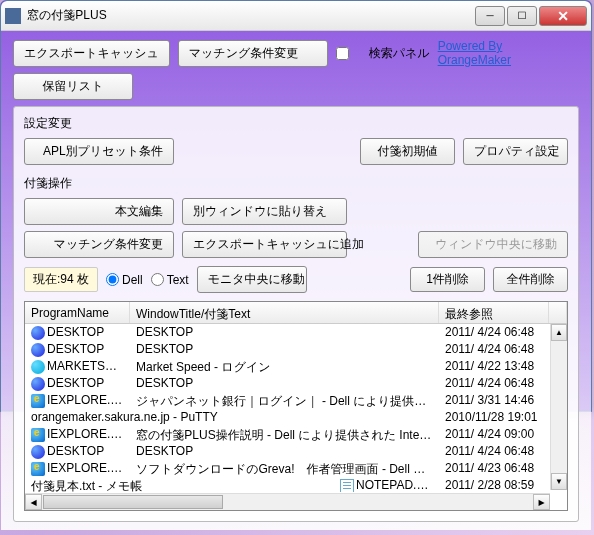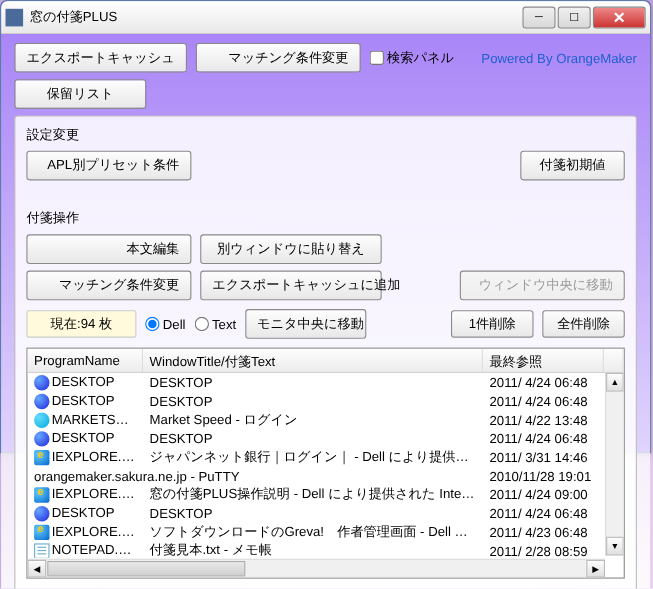--- a/index.html
+++ b/index.html
@@ -1,49 +1,49 @@
 <!DOCTYPE html>
 <html><head>
 <meta charset="utf-8">
 <style>
 *{box-sizing:border-box;margin:0;padding:0;font-family:"MS UI Gothic","Meiryo",sans-serif;font-size:12px}
 body{background:linear-gradient(135deg,#d4b5e8,#c8a8e0,#e8d0f0);width:594px;height:535px;overflow:hidden}
-.window{width:592px;height:412px;background:#8b5cf6;border:1px solid #5a7ca8;border-radius:6px 6px 0 0;box-shadow:0 0 8px rgba(0,0,0,.2)}
+.window{width:592px;height:412px;background:#6d28d9;border:1px solid #5a7ca8;border-radius:6px 6px 0 0;box-shadow:0 0 8px rgba(0,0,0,.2)}
 .titlebar{height:30px;background:linear-gradient(#fff,#e8e8e8);border-bottom:1px solid #ccc;display:flex;align-items:center;padding:0 4px;border-radius:6px 6px 0 0}
 .titlebar-icon{width:16px;height:16px;background:#4a6a9a;margin-right:6px;display:inline-block}
 .titlebar-text{flex:1;color:#000}
 .win-btns{display:flex;gap:2px}
 .win-btn{width:30px;height:20px;border:1px solid #888;border-radius:3px;display:flex;align-items:center;justify-content:center;font-family:Arial;font-size:10px;cursor:pointer}
 .win-min,.win-max{background:linear-gradient(#f0f0f0,#d8d8d8)}
 .win-close{width:48px;background:linear-gradient(#e88,#c33);color:#fff;font-size:14px;font-weight:bold}
 .content{padding:8px 12px;background:linear-gradient(rgba(240,230,250,.3),rgba(255,255,255,.9))}
 .toprow{display:flex;align-items:center;gap:8px;margin-bottom:6px}
 .btn{background:linear-gradient(#fdfdfd,#e8e8e8);border:1px solid #8a8a8a;border-radius:3px;padding:4px 10px;cursor:pointer;white-space:nowrap}
-.btn-wide{min-width:150px;text-align:right}
-.chk{display:flex;align-items:center;gap:3px}
+.btn-wide{min-width:150px;text-align:left}
+.chk{display:flex;align-items:center;gap:20px}
 .chk input{width:13px;height:13px}
-.link{color:#2060d0;cursor:pointer;margin-left:auto}
+.link{color:#2060d0;text-decoration:underline;cursor:pointer;margin-left:auto}
 .panel{border:1px solid #bbb;border-radius:3px;padding:8px 10px 10px;margin-top:4px;background:rgba(255,255,255,.85)}
 .panel-title{font-size:12px;margin-bottom:6px}
 .row{display:flex;gap:8px;align-items:center;margin-bottom:6px}
 .row:last-child{margin-bottom:0}
 .spacer{flex:1}
 .btn-fixed{width:150px;text-align:right}
-.btn-fixed2{width:165px;text-align:center}
+.btn-fixed2{width:165px;text-align:left}
 .btn-sm{width:75px;text-align:center;padding:3px 2px}
 .btn-disabled{color:#999;background:linear-gradient(#f5f5f5,#eee);cursor:default}
-.status{background:#fffadc;border:1px solid #ccc;padding:3px 21px;border-radius:2px}
+.status{background:#fffadc;border:1px solid #ccc;padding:3px 8px;border-radius:2px}
 .radio{display:flex;align-items:center;gap:3px}
 .radio input{width:13px;height:13px}
 .list-wrap{border:1px solid #888;margin-top:8px;background:#fff;height:210px;overflow:hidden;position:relative}
 .list-head{display:flex;background:linear-gradient(#fdfdfd,#ececec);border-bottom:1px solid #ccc;height:22px}
 .col{padding:4px 6px;border-right:1px solid #ddd;white-space:nowrap;overflow:hidden}
 .c1{width:105px}.c2{flex:1}.c3{width:110px}.c4{width:18px}
 .list-body{height:168px;overflow:hidden}
-.lrow{display:flex;height:17px;align-items:center}
+.lrow{display:flex;height:17px;align-items:flex-start}
 .lrow .col{padding:1px 6px;border:none;white-space:nowrap;overflow:hidden;text-overflow:ellipsis}
 .icon{width:14px;height:14px;display:inline-block;vertical-align:middle;margin-right:2px}
 .ico-circle{background:radial-gradient(circle at 30% 30%,#6af,#22d);border-radius:50%}
 .ico-m{background:radial-gradient(circle at 30% 30%,#6df,#0ad);border-radius:50%}
 .ico-ie{background:radial-gradient(circle at 30% 30%,#6cf,#06c);border-radius:2px;position:relative}
 .ico-ie:after{content:"e";position:absolute;color:#fc0;font-size:10px;font-weight:bold;left:3px;top:-1px}
 .ico-putty{background:#fff;border:1px solid #888}
 .ico-note{background:#fff;border:1px solid #6ac;position:relative}
 .ico-note:after{content:"";position:absolute;left:2px;top:2px;right:2px;height:1px;background:#6ac;box-shadow:0 3px #6ac,0 6px #6ac}
 .vscroll{position:absolute;right:0;top:22px;bottom:20px;width:17px;background:#f0f0f0;border-left:1px solid #ddd}
@@ -79,23 +79,24 @@
     <div class="toprow">
       <button class="btn" style="width:120px">保留リスト</button>
     </div>
 
     <div class="panel">
       <div class="panel-title">設定変更</div>
       <div class="row">
         <button class="btn btn-fixed">APL別プリセット条件</button>
         <div class="spacer"></div>
         <button class="btn" style="width:95px">付箋初期値</button>
-      </div>
-
-      <div class="panel-title" style="margin-top:26px">付箋操作</div>
+        <button class="btn" style="width:105px">プロパティ設定</button>
+      </div>
+
+      <div class="panel-title" style="margin-top:10px">付箋操作</div>
       <div class="row">
         <button class="btn btn-fixed">本文編集</button>
         <button class="btn btn-fixed2">別ウィンドウに貼り替え</button>
         <div class="spacer"></div>
       </div>
       <div class="row">
         <button class="btn btn-fixed">マッチング条件変更</button>
         <button class="btn btn-fixed2">エクスポートキャッシュに追加</button>
         <div class="spacer"></div>
         <button class="btn btn-fixed btn-disabled">ウィンドウ中央に移動</button>
@@ -171,22 +172,22 @@
               <div class="col c3">2011/ 4/24 06:48</div>
               <div class="col c4"></div>
             </div>
             <div class="lrow">
               <div class="col c1"><span class="icon ico-ie"></span>IEXPLORE.EXE</div>
               <div class="col c2">ソフトダウンロードのGreva!　作者管理画面 - Dell によ...</div>
               <div class="col c3">2011/ 4/23 06:48</div>
               <div class="col c4"></div>
             </div>
             <div class="lrow">
+              <div class="col c2">付箋見本.txt - メモ帳</div>
               <div class="col c1"><span class="icon ico-note"></span>NOTEPAD.EXE</div>
-              <div class="col c2">付箋見本.txt - メモ帳</div>
               <div class="col c3">2011/ 2/28 08:59</div>
               <div class="col c4"></div>
             </div>
           </div>
         <div class="vscroll">
           <div class="vscroll-btn">▲</div>
           <div class="vscroll-btn" style="position:absolute;bottom:0;left:0;right:0">▼</div>
         </div>
         <div class="hscroll">
           <div class="hscroll-btn">◀</div>

